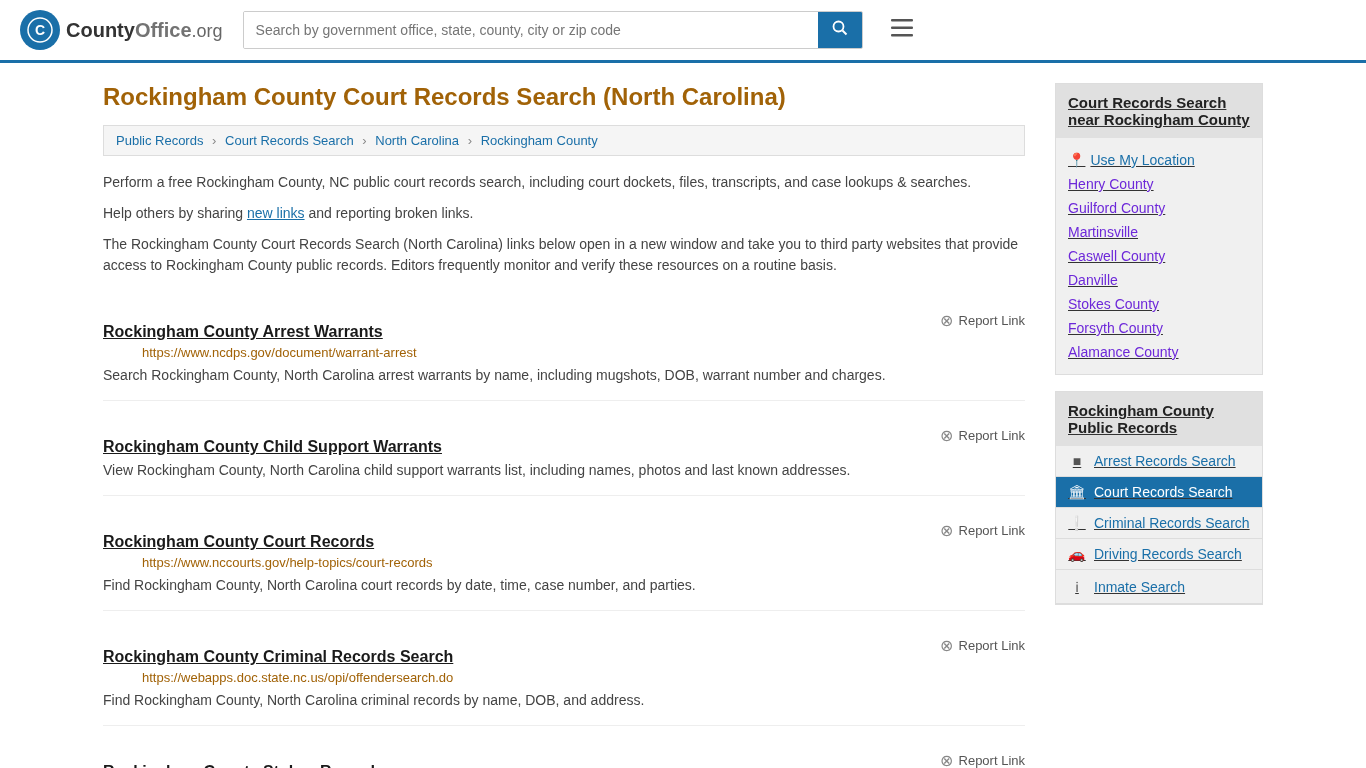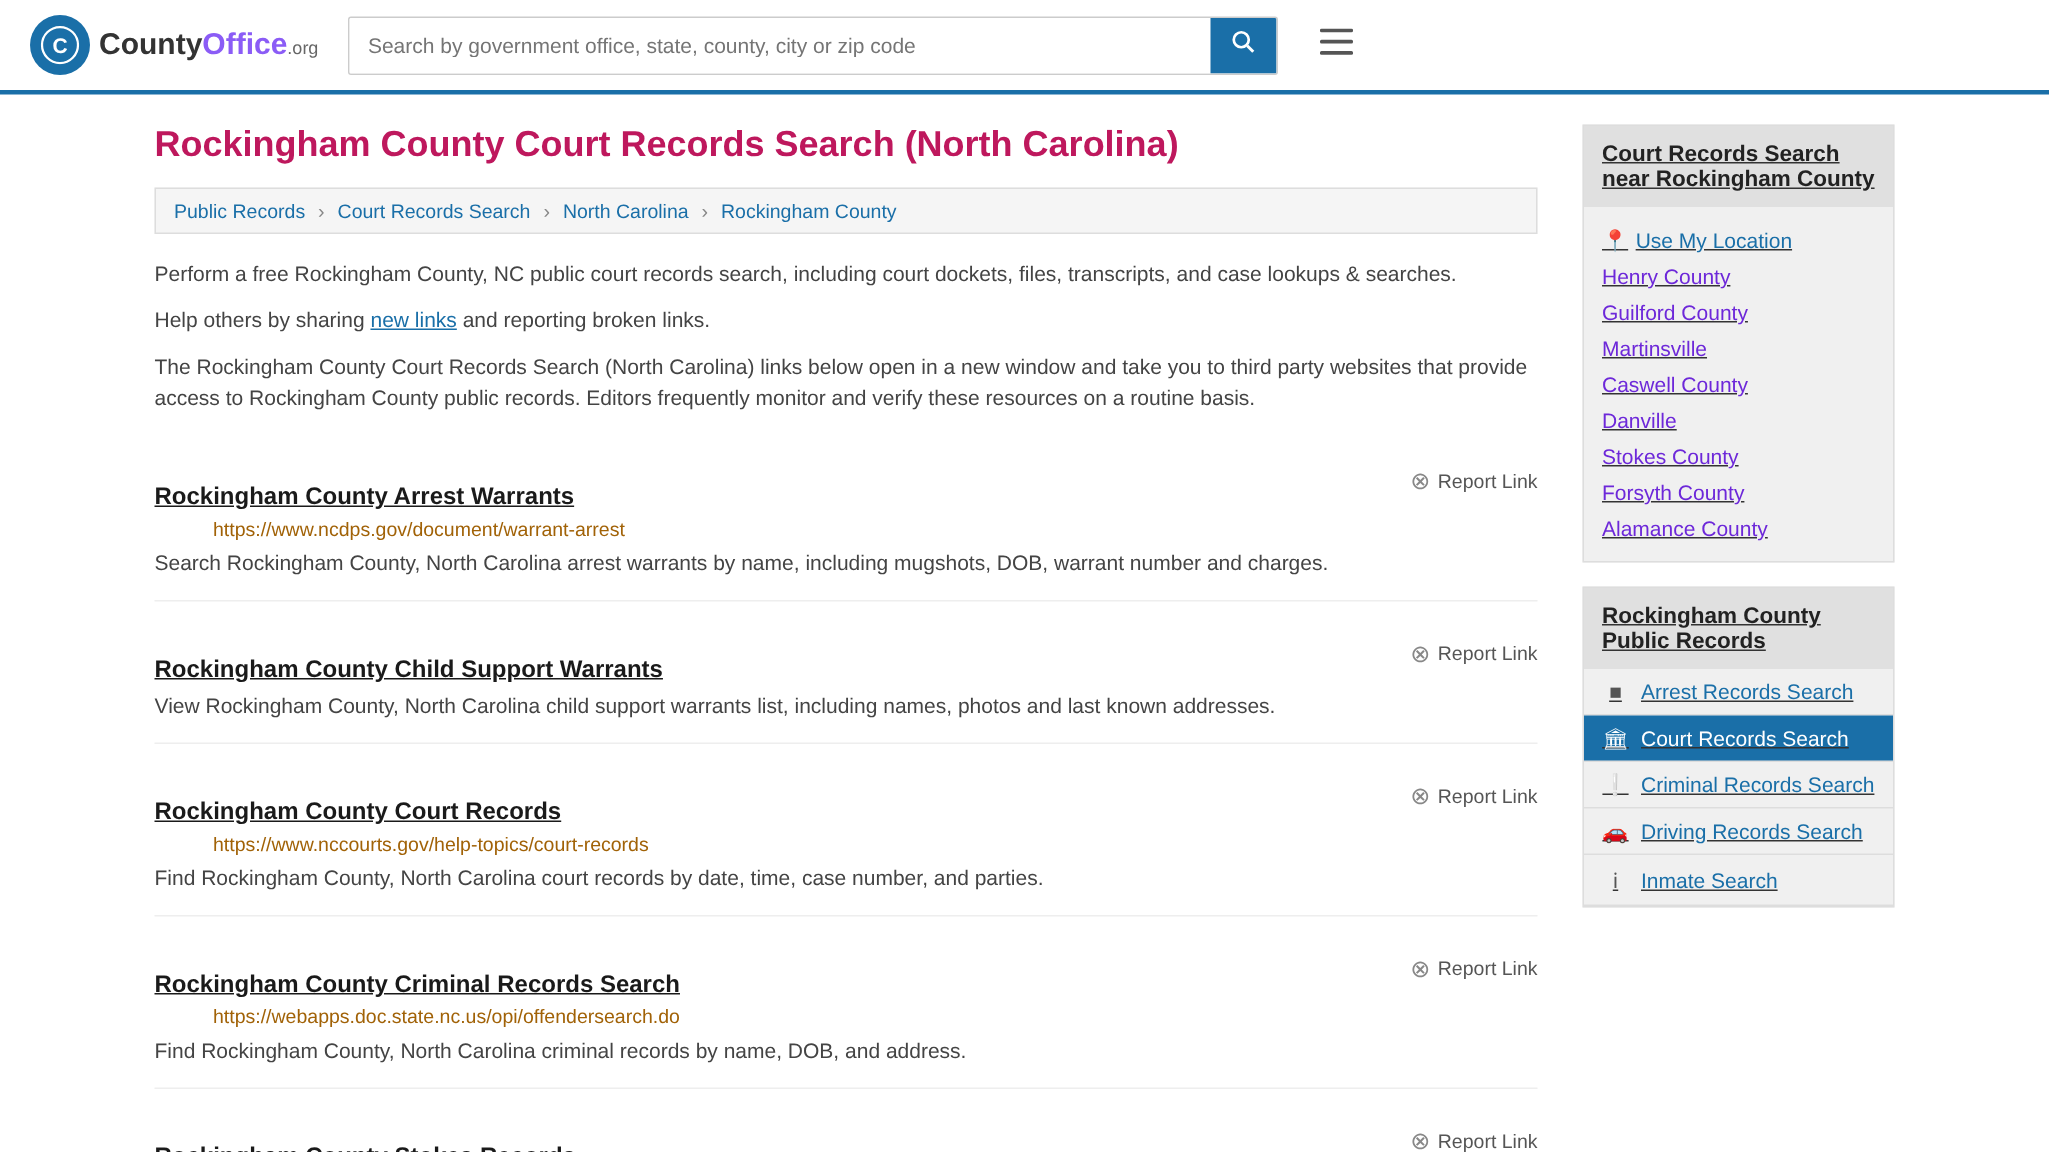--- a/index.html
+++ b/index.html
@@ -73,21 +73,21 @@
       display: flex;
       gap: 30px;
     }
     .content-area { flex: 1; min-width: 0; }
     .sidebar { width: 208px; flex-shrink: 0; text-decoration: underline; }
 
     
     .page-title {
       font-size: 24px;
       font-weight: bold;
-      color: #be185d;
+      color: #a16207;
       margin-bottom: 14px;
     }
 
     
     .breadcrumb {
       background: #f5f5f5;
       border: 1px solid #ddd;
       padding: 7px 12px;
       font-size: 13px;
       margin-bottom: 16px;
@@ -190,21 +190,21 @@
 
 <header class="header">
   <a class="logo-area" href="#">
     <div class="logo-circle">
       <svg width="26" height="26" viewBox="0 0 26 26" fill="none">
         <circle cx="13" cy="13" r="12" fill="#1a6fa8" stroke="white" stroke-width="1.5"></circle>
         <text x="13" y="18" text-anchor="middle" fill="white" font-size="14" font-weight="bold" font-family="Arial">C</text>
       </svg>
     </div>
     <span style="font-size:20px;font-weight:bold;color:#333;">
-      County<span style="color:#8b5cf6;">Office</span><span style="color:#666;font-size:12px;font-weight:normal;">.org</span>
+      County<span style="color:#737373;">Office</span><span style="color:#666;font-size:18px;font-weight:normal;">.org</span>
     </span>
   </a>
   <div class="search-bar-container">
     <input class="search-input" type="text" placeholder="Search by government office, state, county, city or zip code" style="">
     <button class="search-btn">
       <svg width="16" height="16" viewBox="0 0 16 16" fill="white">
         <circle cx="6.5" cy="6.5" r="5" stroke="white" stroke-width="1.8" fill="none"></circle>
         <line x1="10.5" y1="10.5" x2="14.5" y2="14.5" stroke="white" stroke-width="2"></line>
       </svg>
     </button>

